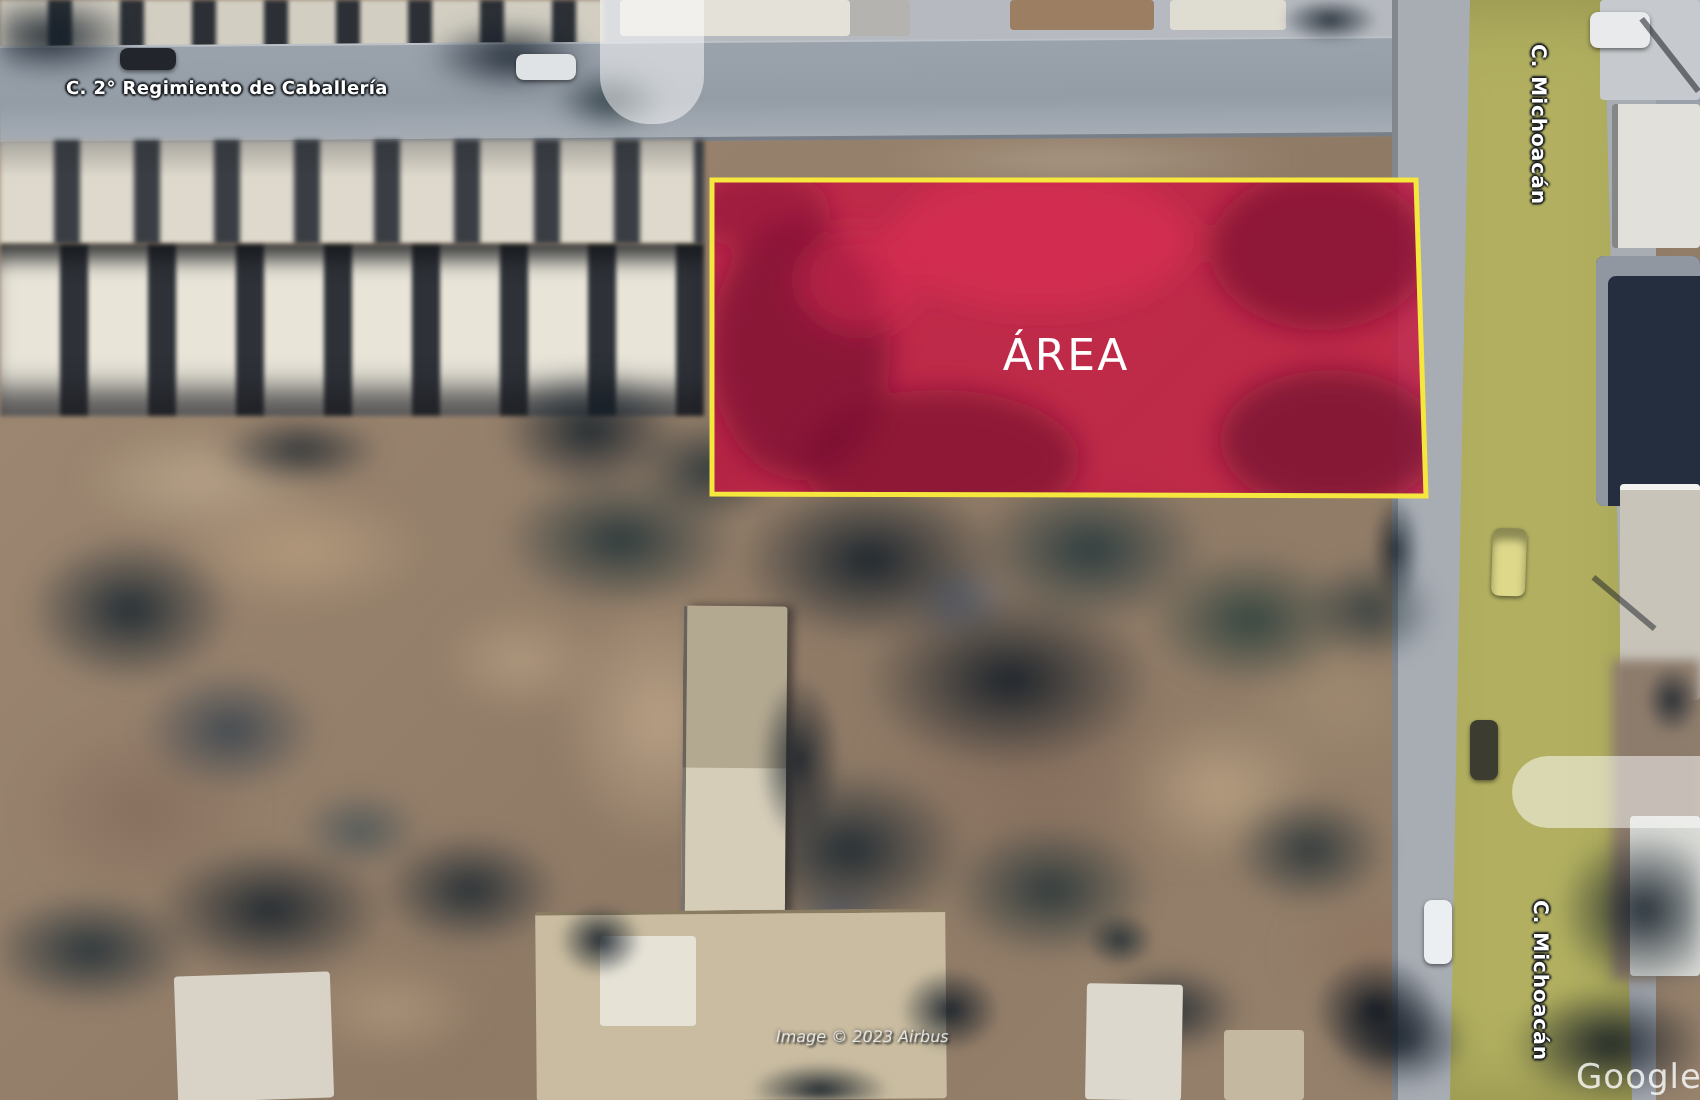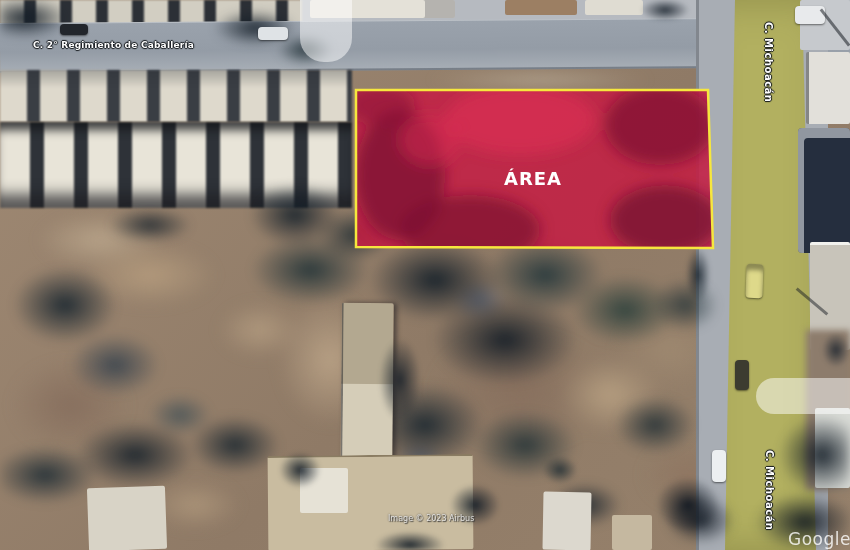--- a/index.html
+++ b/index.html
@@ -120,32 +120,32 @@
   .car-w2{left:795px;top:6px;width:30px;height:18px;background:#e8eaec;}
   .car-rd{left:60px;top:24px;width:28px;height:11px;background:#22262c;}
   .car-rw{left:258px;top:27px;width:30px;height:13px;background:#dfe3e6;}
   .pole-shadow1{left:812px;top:26px;width:46px;height:3px;background:rgba(25,30,36,.55);transform:rotate(52deg);}
   .pole-shadow2{left:792px;top:300px;width:40px;height:3px;background:rgba(25,30,36,.5);transform:rotate(40deg);}
 
   
   svg.parcel-svg{left:0;top:0;width:850px;height:550px;}
   .parcel-label{left:356px;top:92px;width:354px;height:156px;display:flex;flex-direction:column;
     align-items:center;justify-content:center;padding-top:16px;gap:3px;color:#ffffff;text-align:center;}
-  .parcel-title{position:static;font-size:18px;font-weight:bold;letter-spacing:1px;}
+  .parcel-title{position:static;font-size:22px;font-weight:normal;letter-spacing:1px;}
   .parcel-area{position:static;font-size:17px;font-weight:bold;letter-spacing:.5px;}
 
   
   .maplabel{color:#fff;font-weight:bold;
     text-shadow:1px 0 1px #14181c,-1px 0 1px #14181c,0 1px 1px #14181c,0 -1px 1px #14181c;}
   .street-top{left:33px;top:40px;font-size:9px;letter-spacing:.2px;}
   .street-vert{writing-mode:vertical-rl;font-size:10px;letter-spacing:.5px;}
   .street-v1{left:763px;top:22px;height:95px;}
   .street-v2{left:764px;top:450px;height:100px;}
   .attribution{left:388px;top:514px;font-size:8px;font-weight:normal;color:#e8e8e8;opacity:.9;
-    text-shadow:0 0 2px #333,1px 1px 1px #333;}
+    text-shadow:0 0 2px #333,1px 1px 1px #333;font-style:italic;}
   .watermark{left:788px;top:529px;font-size:17px;letter-spacing:.5px;color:rgba(255,255,255,.8);white-space:nowrap;}
 </style>
 </head>
 <body>
 
 <div id="stage">
 
   <div class="dirt-layer"></div>
 
   <div class="top-strip"></div>

